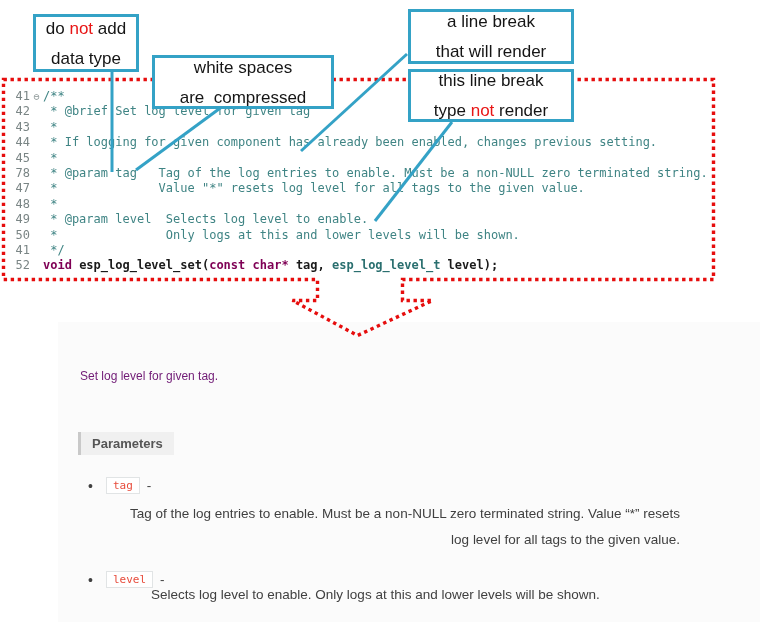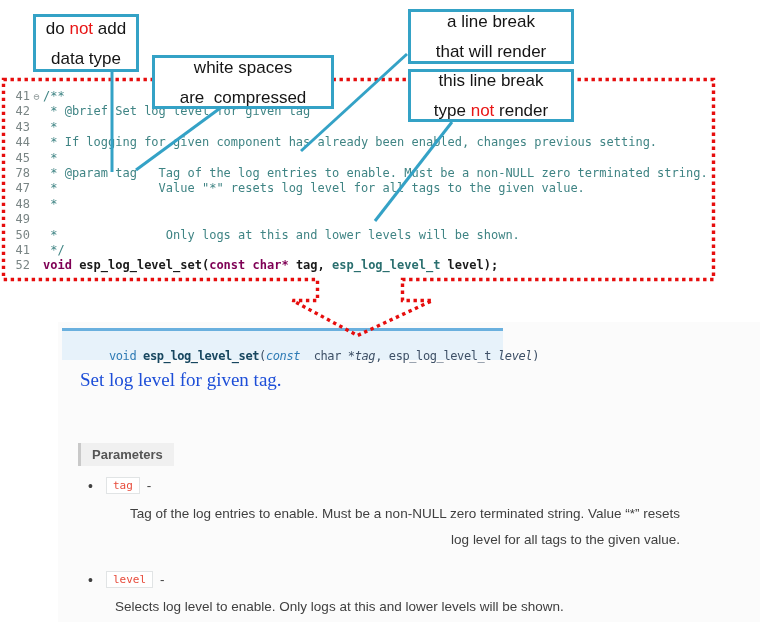--- a/index.html
+++ b/index.html
@@ -36,37 +36,37 @@
   #sigbar{position:absolute;left:4px;top:6px;width:435px;height:25px;
           background:#e7f2fa;border-top:3px solid #6ab0de;
           padding:4px 0 0 6px;box-sizing:content-box;
           font-family:"DejaVu Sans Mono",monospace;font-size:12px;letter-spacing:-0.4px;
           color:#3e5066;white-space:pre;}
   #sigbar span{white-space:pre;}
   .sig-kw{color:#2e7bb5;}
   .sig-kw-i{color:#2e7bb5;font-style:italic;}
   .sig-name{color:#17465f;font-weight:bold;}
   .sig-param{font-style:italic;color:#3e5066;}
-  .para{position:absolute;left:22px;font-size:19px;color:#1d4ed8;font-family:Liberation Serif, serif;}
+  .para{position:absolute;left:22px;font-size:12px;color:#701a75;}
   #para1{top:47px;}
   #para2{top:80px;}
-  #params-label{position:absolute;left:20px;top:121px;background:#f0f0f0;
+  #params-label{position:absolute;left:20px;top:110px;background:#f0f0f0;
                 border-left:3px solid #c9c9c9;padding:4px 11px;
                 font-size:13px;font-weight:bold;color:#555555;}
   .bullet-row{position:absolute;left:30px;display:flex;align-items:center;}
   #bullet-row-1{top:155px;}
   #bullet-row-2{top:249px;}
   .bullet{color:#404040;font-size:14px;margin-right:13px;}
   .chip{display:inline-block;background:#ffffff;border:1px solid #e1e4e5;
         font-family:"DejaVu Sans Mono",monospace;font-size:11px;color:#e74c3c;
         padding:1px 6px;}
   .dash{margin-left:7px;color:#404040;font-size:13.5px;}
   .pdesc{position:absolute;left:57px;width:565px;font-size:13.5px;line-height:26px;color:#404040;}
   #pdesc1{top:179px;text-align:right;}
-  #pdesc2{top:272px;}
+  #pdesc2{top:260px;margin-left:36px;}
 </style>
 </head>
 <body>
 
 <div id="canvas">
 
   <svg id="overlay" width="767" height="637" viewBox="0 0 767 637">
     <path d="M3.5,79.5 H713.5 V279.5 H402.5 V300.5 H432.5 L357.5,335.5 L292.5,300.5 H317.5 V279.5 H3.5 Z" fill="none" stroke="#e60d0d" stroke-width="3.4" stroke-dasharray="3.4 3.6"></path>
     <line x1="112" y1="68" x2="112" y2="172" stroke="#34a2c6" stroke-width="3"></line>
     <line x1="238" y1="95" x2="136" y2="170" stroke="#34a2c6" stroke-width="3"></line>
@@ -110,37 +110,34 @@
     <div class="crow">
       <span class="ln">78</span><span class="fold"></span><span class="ct"> * @param tag   Tag of the log entries to enable. Must be a non-NULL zero terminated string.</span>
     </div>
     <div class="crow">
       <span class="ln">47</span><span class="fold"></span><span class="ct"> *              Value "*" resets log level for all tags to the given value.</span>
     </div>
     <div class="crow">
       <span class="ln">48</span><span class="fold"></span><span class="ct"> *</span>
     </div>
     <div class="crow">
-      <span class="ln">49</span><span class="fold"></span>
+      <span class="ln">49</span><span class="fold"></span><span class="ct"> * @param level  Selects log level to enable.</span>
     </div>
     <div class="crow">
       <span class="ln">50</span><span class="fold"></span><span class="ct"> *               Only logs at this and lower levels will be shown.</span>
     </div>
     <div class="crow">
       <span class="ln">41</span><span class="fold"></span><span class="ct"> */</span>
     </div>
     <div class="crow">
       <span class="ln">52</span><span class="fold"></span><span class="kw">void </span><span class="fn">esp_log_level_set(</span><span class="kw">const</span><span class="fn"> </span><span class="kw">char*</span><span class="fn"> tag, </span><span class="tp">esp_log_level_t</span><span class="fn"> level);</span>
     </div>
   </div>
 
   <div id="docpanel">
-    <div id="sigbar">
-      <span class="sig-kw">void </span><span class="sig-name">esp_log_level_set</span><span>(</span><span class="sig-kw-i">const</span><span>  char *</span><span class="sig-param">tag</span><span>, esp_log_level_t </span><span class="sig-param">level</span><span>)</span>
-    </div>
     <div class="para" id="para1">Set log level for given tag.</div>
     <div id="params-label">Parameters</div>
 
     <div class="bullet-row" id="bullet-row-1">
       <span class="bullet">•</span>
       <span class="chip">tag</span>
       <span class="dash">-</span>
     </div>
     <div class="pdesc" id="pdesc1">Tag of the log entries to enable. Must be a non-NULL zero terminated string. Value “*” resets log level for all tags to the given value.</div>
 

